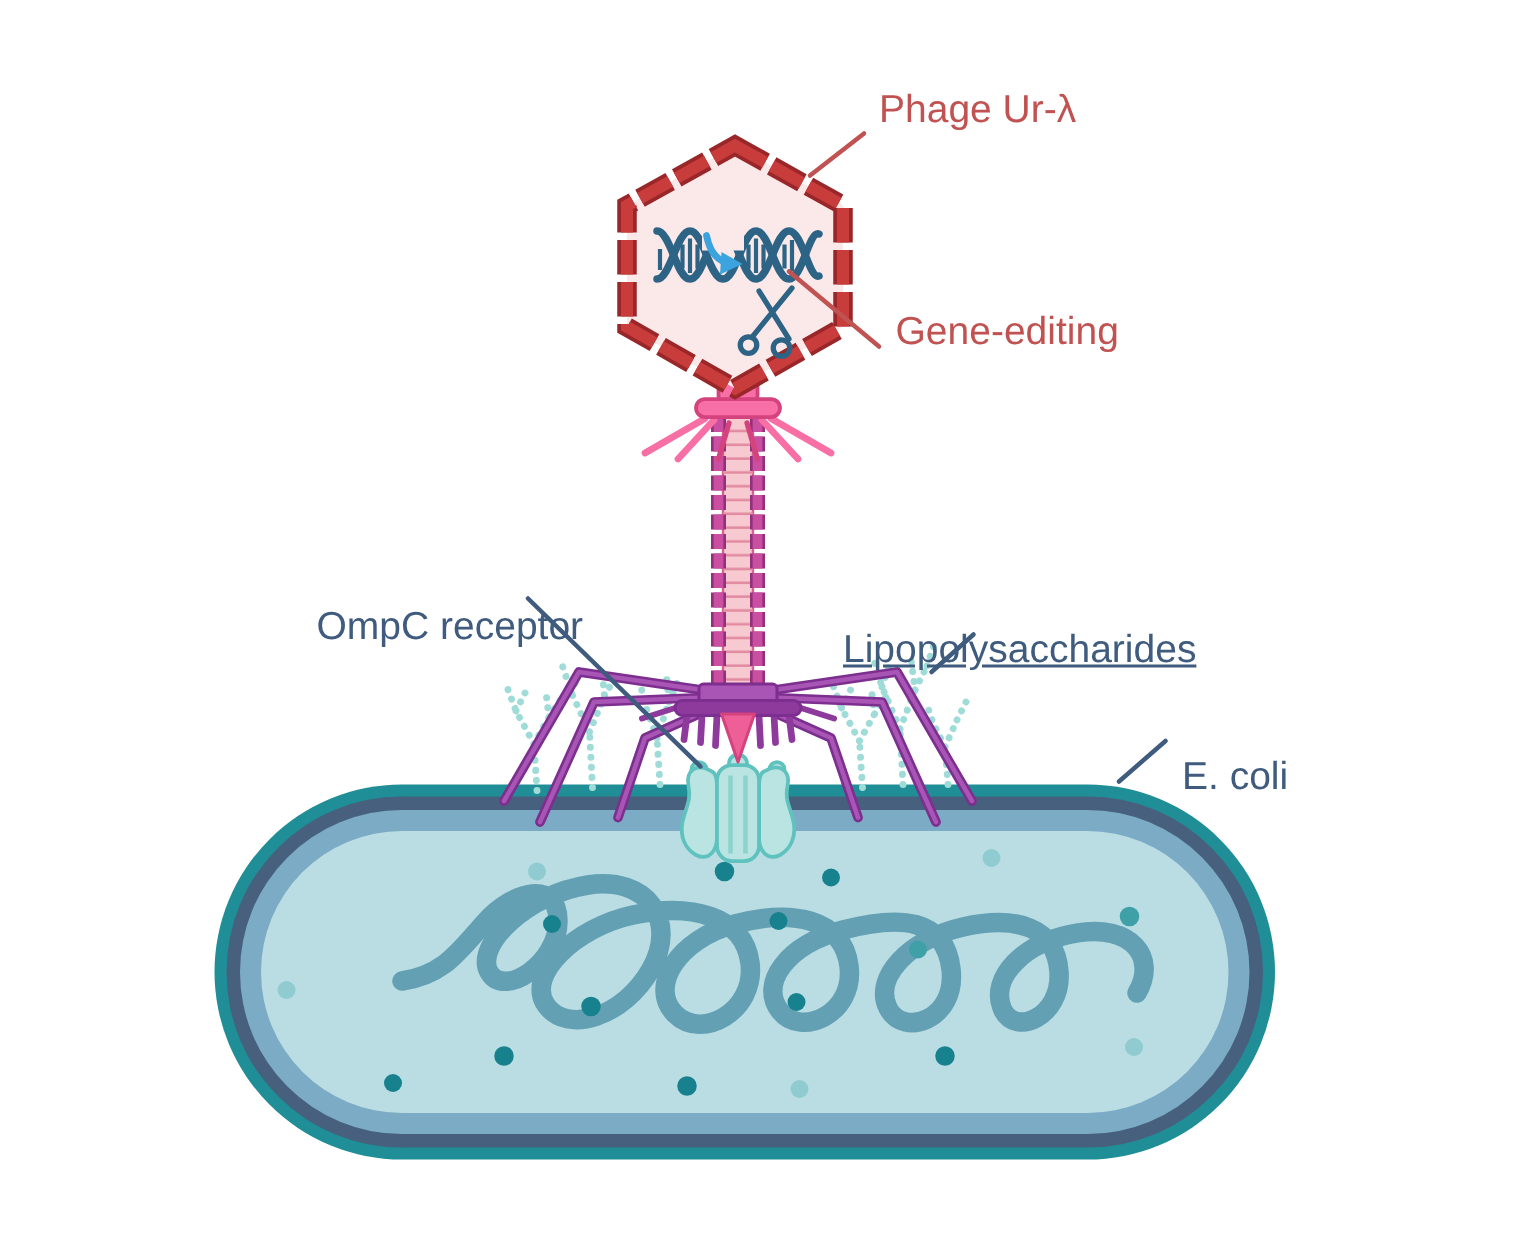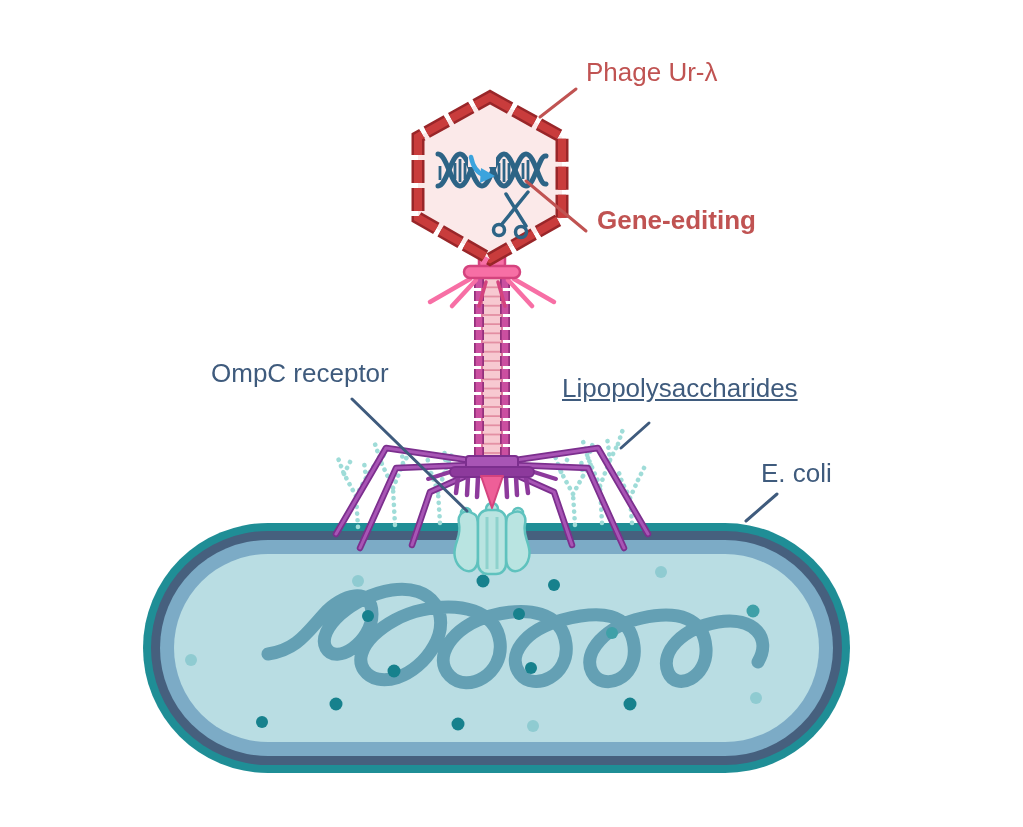--- a/index.html
+++ b/index.html
@@ -6,21 +6,21 @@
   .canvas{
     position:relative;
     width:1023px;height:827px;
     background:#ffffff;
     font-family:"Liberation Sans", sans-serif;
     overflow:hidden;
   }
   .art{position:absolute;left:0;top:0;}
   .label{position:absolute;font-size:26px;line-height:33px;white-space:nowrap;text-align:center;}
   .label-red{color:var(--label-red);}
-  .label-slate{color:var(--label-slate);}
+  .label-slate{color:var(--label-slate);margin-top:44px;}
 
   
   .f-capfill{fill:var(--capsid-fill);}
   .f-pink{fill:var(--phage-pink);}
   .f-tailfill{fill:var(--tail-inner);}
   .f-purple{fill:var(--fiber-purple);}
   .f-purple2{fill:var(--fiber-light);}
   .f-spike{fill:var(--spike-pink);}
   .f-receptor{fill:var(--receptor-fill);}
   .f-memteal{fill:var(--membrane-teal);}
@@ -236,22 +236,22 @@
       <line x1="540" y1="117" x2="576" y2="89" class="s s-redline" stroke-width="3"></line>
       <line x1="526" y1="181" x2="586" y2="231" class="s s-redline" stroke-width="3"></line>
       <line x1="352" y1="399" x2="467" y2="511" class="s s-slateline" stroke-width="3"></line>
       <line x1="621" y1="448" x2="649" y2="423" class="s s-slateline" stroke-width="3"></line>
       <line x1="746" y1="521" x2="777" y2="494" class="s s-slateline" stroke-width="3"></line>
     </g>
   </svg>
 
   <div class="label label-red" style="left:586px;top:56px;">Phage Ur-λ</div>
 
-  <div class="label label-red" style="left:597px;top:204px;font-weight:bold;">
+  <div class="label label-red" style="left:597px;top:204px;">
     <div>Gene-editing</div>
   </div>
 
   <div class="label label-slate" style="left:211px;top:357px;">OmpC receptor</div>
 
   <div class="label label-slate" style="left:562px;top:372px;text-decoration:underline;">Lipopolysaccharides</div>
 
-  <div class="label label-slate" style="left:761px;top:457px;">E. coli</div>
+  <div class="label label-slate" style="left:788px;top:457px;">E. coli</div>
 </div>
 
 </body></html>

